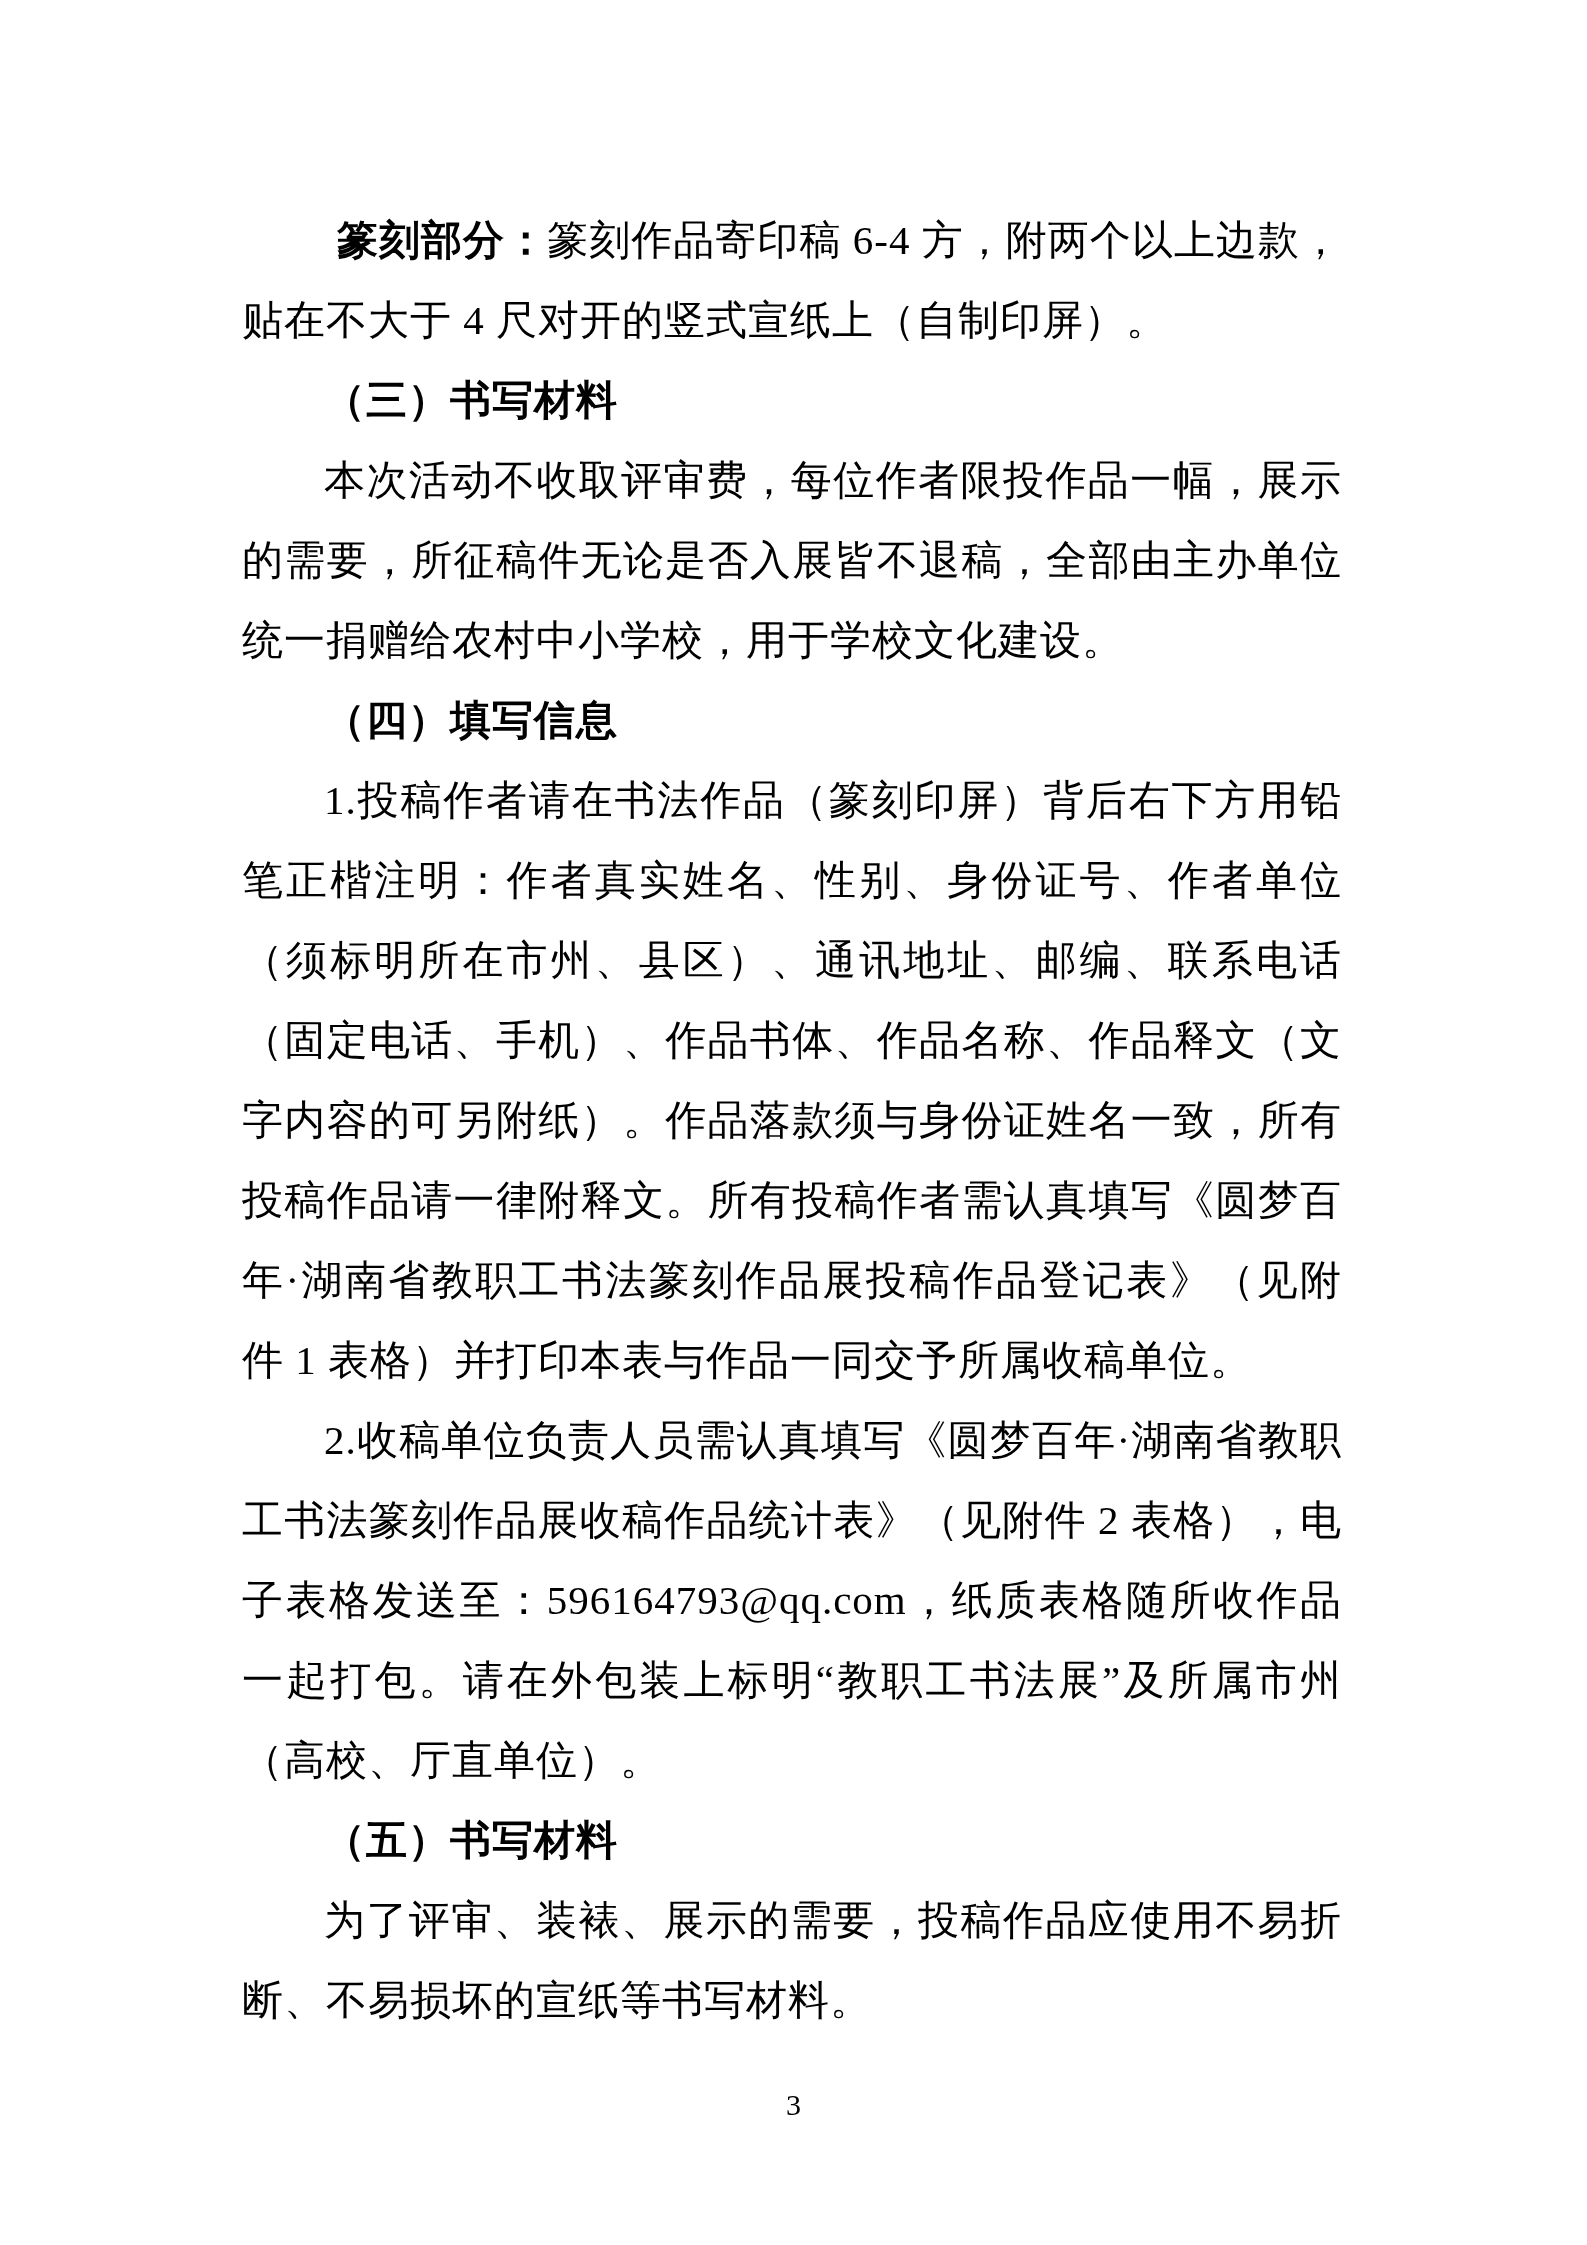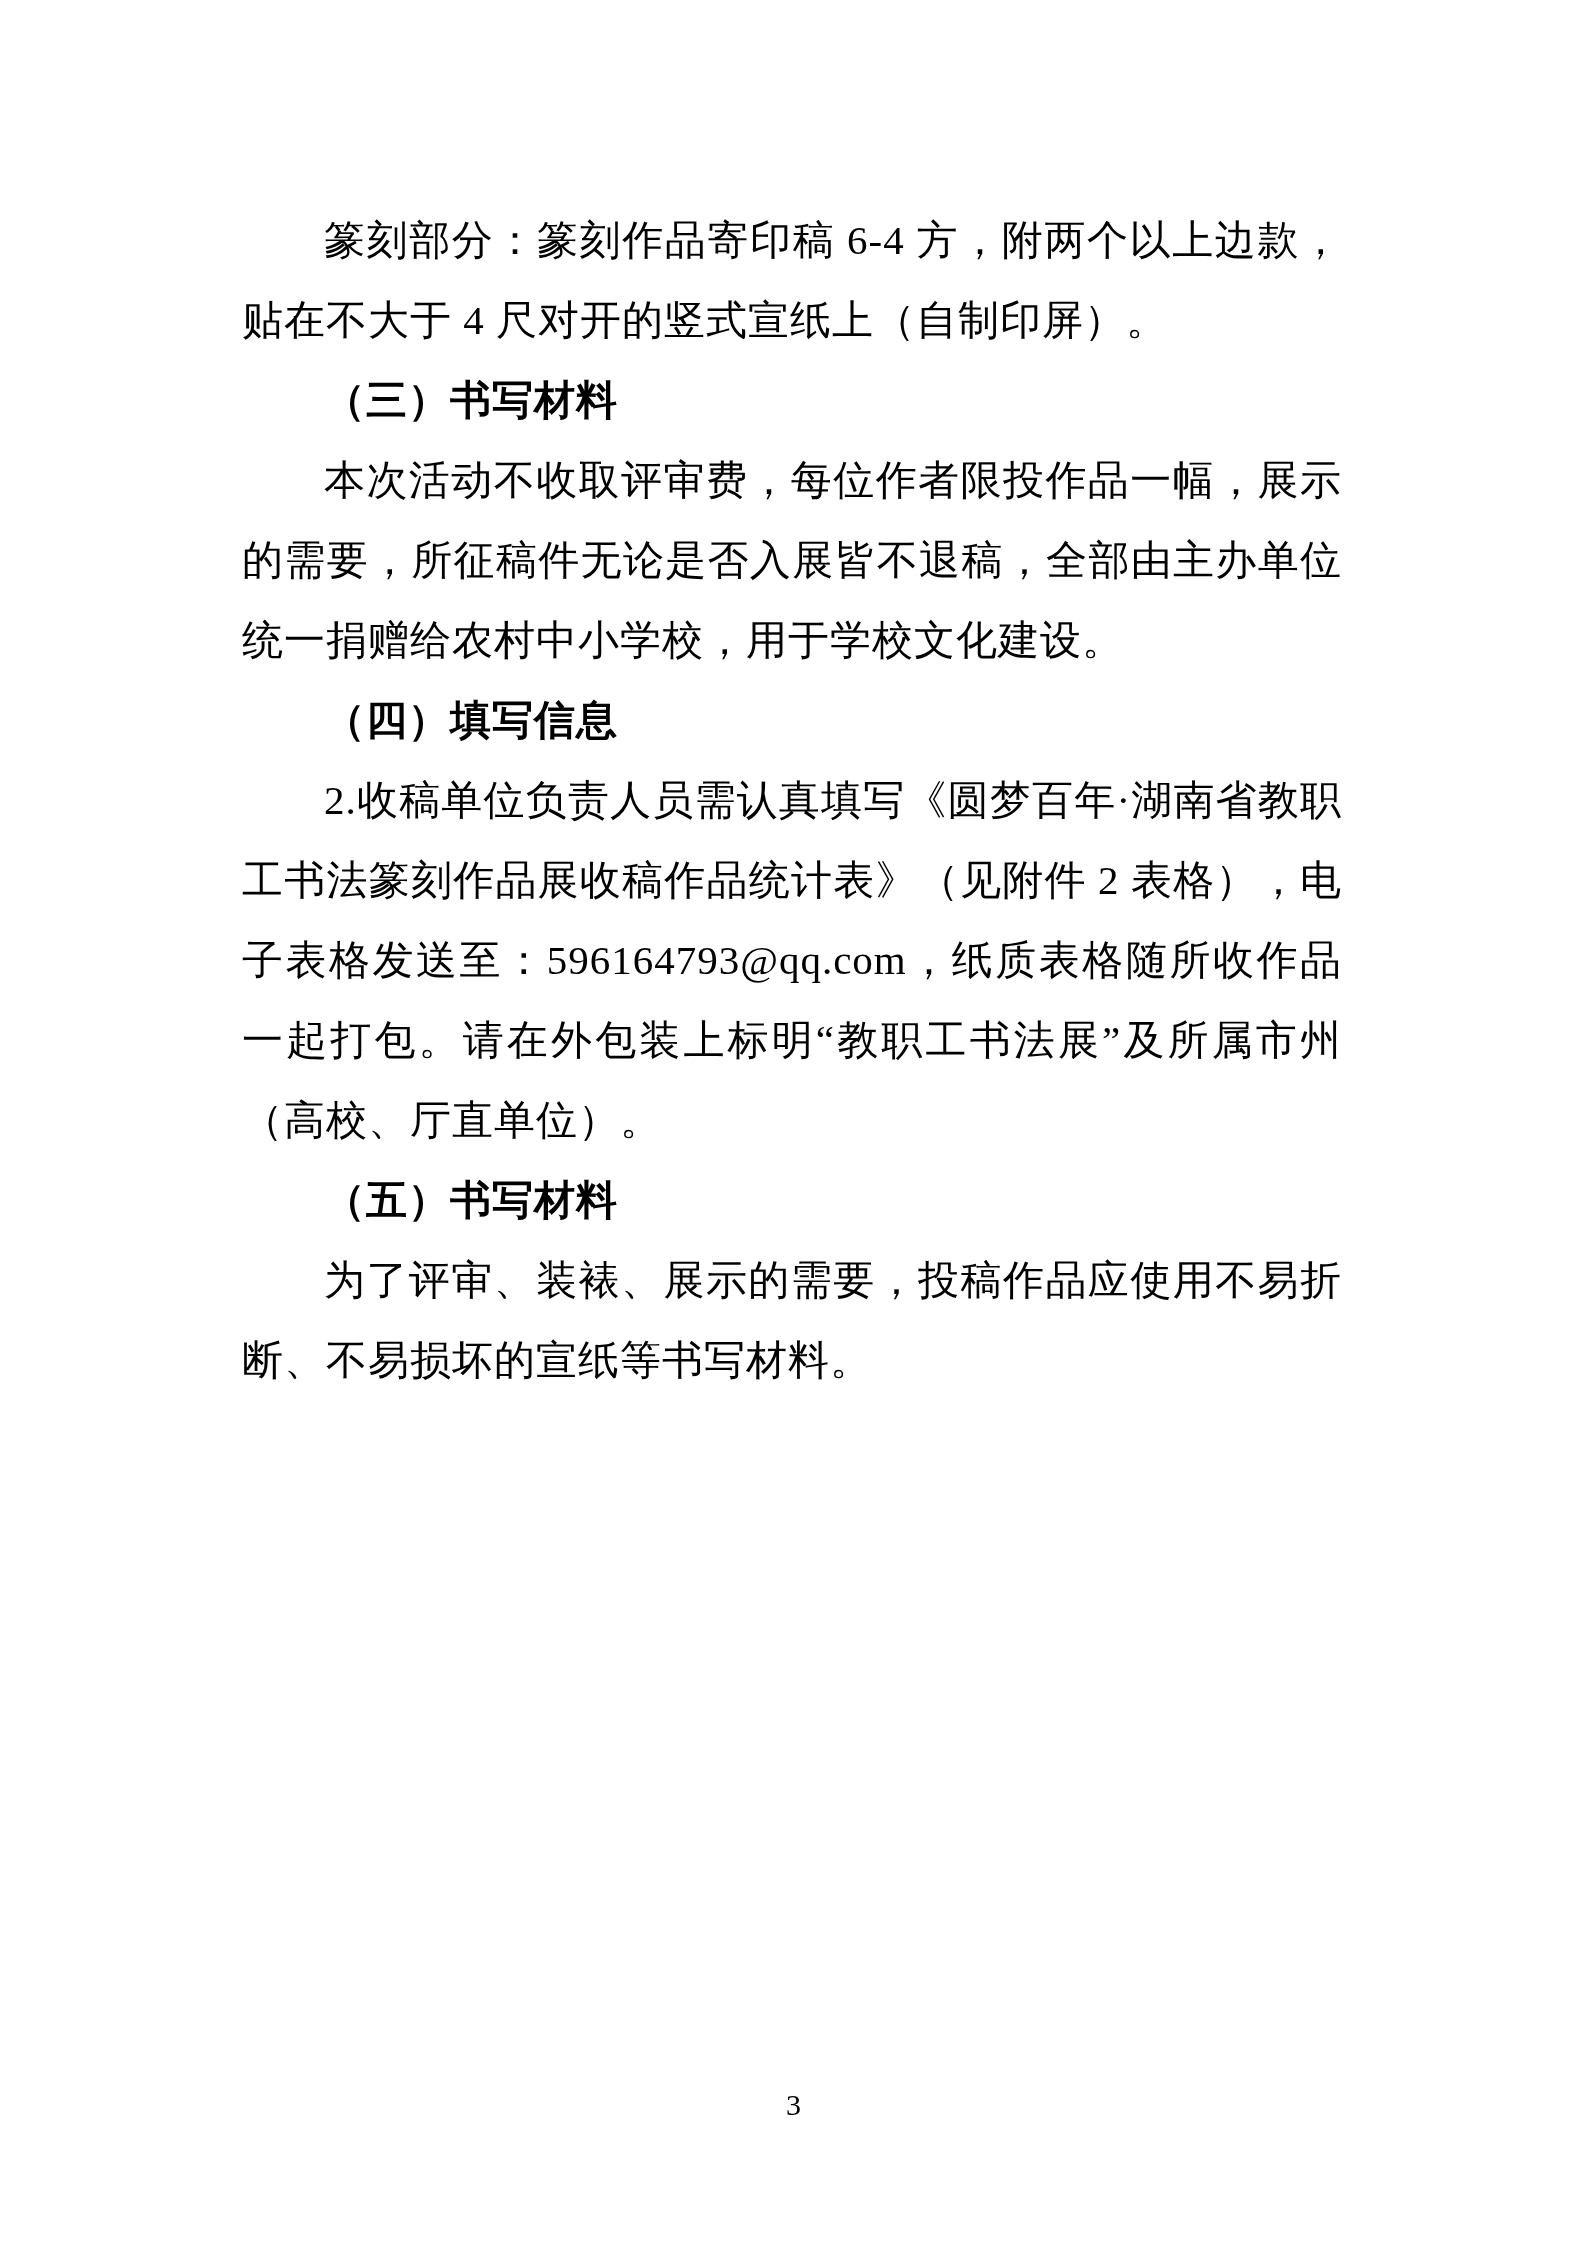--- a/index.html
+++ b/index.html
@@ -33,21 +33,22 @@
     text-indent: 2em;
     font-size: 41px;
     line-height: 80px;
     font-weight: normal;
     word-break: normal;
   }
   .doc-body h2 {
     font-weight: bold;
   }
   .lead-bold {
-    font-weight: normal;
+    font-weight: bold;
+    margin-left: 13px;
   }
   .page-number {
     position: absolute;
     top: 2075px;
     left: 0;
     width: 100%;
     text-align: center;
     font-size: 30px;
     line-height: 60px;
     letter-spacing: 0;
@@ -60,20 +61,21 @@
   <div class="doc-body">
 
     <p><span class="lead-bold">篆刻部分：</span><span>篆刻作品寄印稿 6-4 方，附两个以上边款，贴在不大于 4 尺对开的竖式宣纸上（自制印屏）。</span></p>
 
     <h2>（三）书写材料</h2>
 
     <p>本次活动不收取评审费，每位作者限投作品一幅，展示的需要，所征稿件无论是否入展皆不退稿，全部由主办单位统一捐赠给农村中小学校，用于学校文化建设。</p>
 
     <h2>（四）填写信息</h2>
 
+    <p>1.投稿作者请在书法作品（篆刻印屏）背后右下方用铅笔正楷注明：作者真实姓名、性别、身份证号、作者单位（须标明所在市州、县区）、通讯地址、邮编、联系电话（固定电话、手机）、作品书体、作品名称、作品释文（文字内容的可另附纸）。作品落款须与身份证姓名一致，所有投稿作品请一律附释文。所有投稿作者需认真填写《圆梦百年·湖南省教职工书法篆刻作品展投稿作品登记表》（见附件 1 表格）并打印本表与作品一同交予所属收稿单位。</p>
 
     <p>2.收稿单位负责人员需认真填写《圆梦百年·湖南省教职工书法篆刻作品展收稿作品统计表》（见附件 2 表格），电子表格发送至：596164793@qq.com，纸质表格随所收作品一起打包。请在外包装上标明“教职工书法展”及所属市州（高校、厅直单位）。</p>
 
     <h2>（五）书写材料</h2>
 
     <p>为了评审、装裱、展示的需要，投稿作品应使用不易折断、不易损坏的宣纸等书写材料。</p>
 
   </div>
 
   <div class="page-number">3</div>

